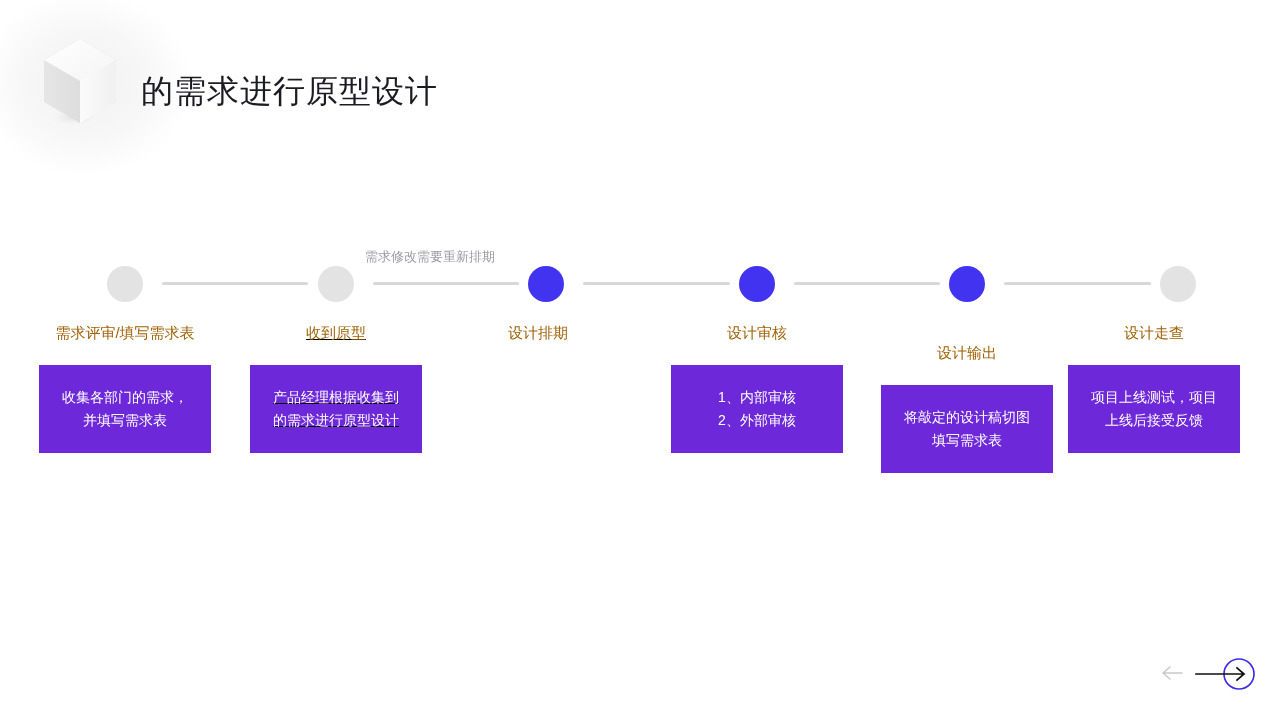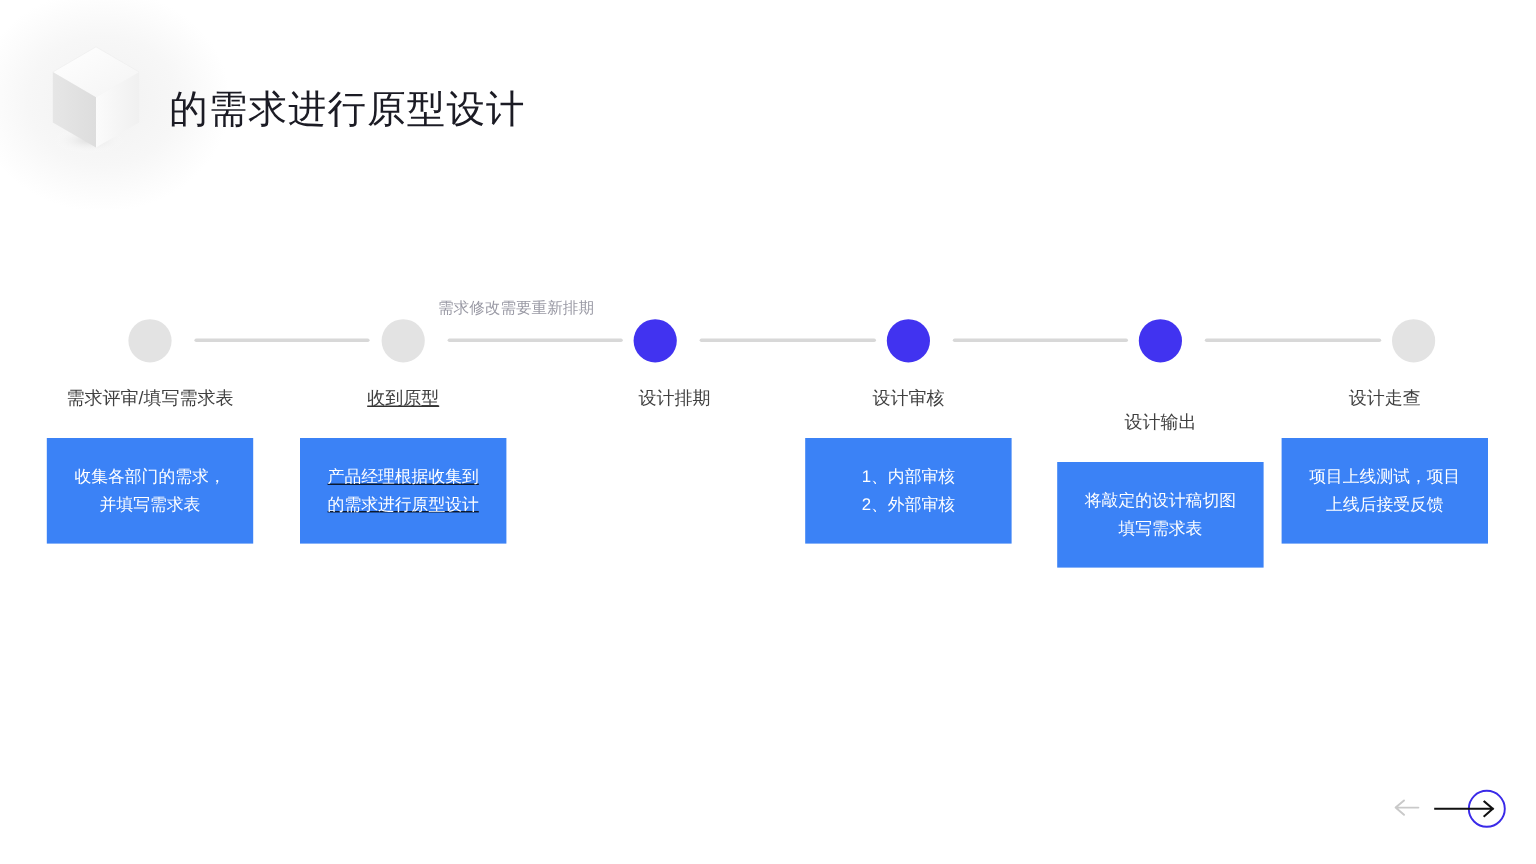--- a/index.html
+++ b/index.html
@@ -91,29 +91,29 @@
 
   .step-col {
     position: absolute;
     top: 322px;
     width: 172px;
     text-align: center;
   }
   .step-label {
     font-size: 15px;
     line-height: 22px;
-    color: #404040;
+    color: #a16207;
     white-space: nowrap;
     font-weight: 400;
   }
   .step-card {
     margin-top: 21px;
     width: 172px;
     height: 88px;
-    background: #3b82f6;
+    background: #6d28d9;
     display: flex;
     align-items: center;
     justify-content: center;
     box-sizing: border-box;
     padding: 6px 10px;
   }
   .step-card-text {
     color: #ffffff;
     font-size: 14px;
     line-height: 23px;
@@ -211,21 +211,21 @@
   </div>
 
   <div class="step-col" style="left:250px;text-decoration:underline;">
     <div class="step-label">收到原型</div>
     <div class="step-card">
       <div class="step-card-text">产品经理根据收集到
 的需求进行原型设计</div>
     </div>
   </div>
 
-  <div class="step-col" style="left:476px;">
+  <div class="step-col" style="left:452px;">
     <div class="step-label">设计排期</div>
   </div>
 
   <div class="step-col" style="left:671px;">
     <div class="step-label">设计审核</div>
     <div class="step-card">
       <div class="step-card-text left-block">1、内部审核
 2、外部审核</div>
     </div>
   </div>

